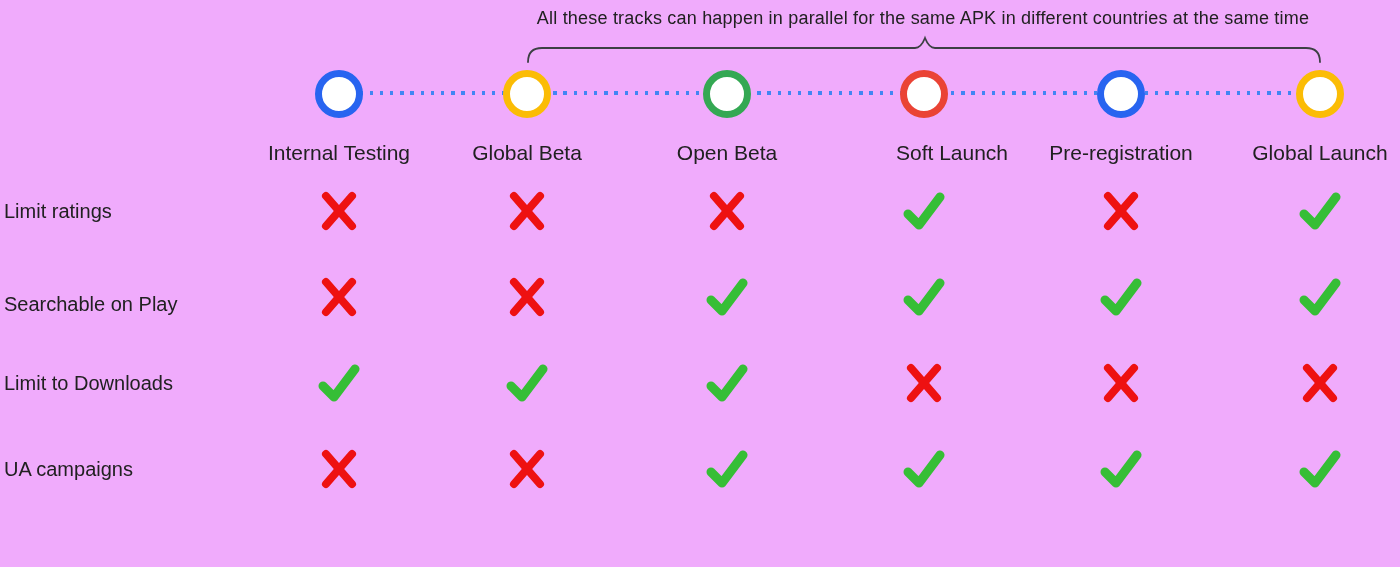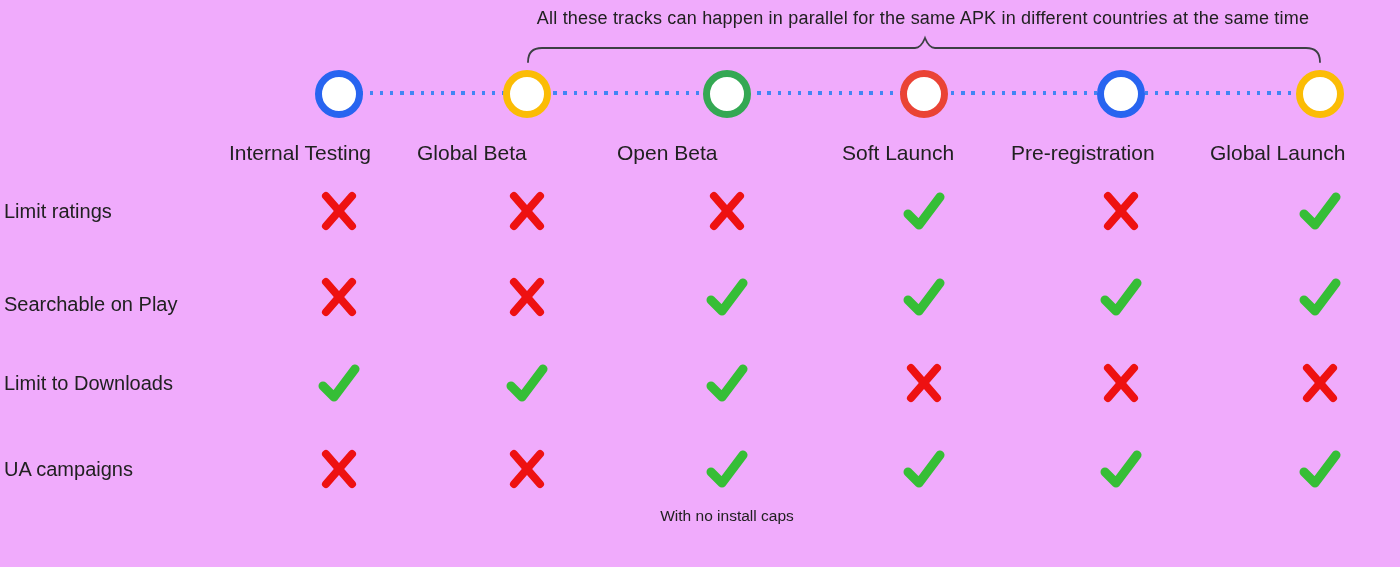--- a/index.html
+++ b/index.html
@@ -48,20 +48,21 @@
     box-sizing: border-box;
     border-radius: 50%;
     border: 7px solid #000;
     background: #ffffff;
     z-index: 2;
   }
   .stage-header {
     position: absolute;
     top: 141px;
     width: 220px;
+    text-align: center;
     font-size: 21px;
     color: #212121;
     white-space: nowrap;
   }
   .row-label {
     position: absolute;
     left: 4px;
     height: 28px;
     line-height: 28px;
     font-size: 20px;
@@ -247,16 +248,15 @@
         </svg>
       </div>
       <div class="mark-cell" style="left: 1297px; top: 446px;">
         <svg width="44" height="40" viewBox="0 0 44 40">
           <path d="M6 23 L17 34 L38 6" fill="none" stroke="#36BE36" stroke-width="9" stroke-linecap="round" stroke-linejoin="round"></path>
         </svg>
       </div>
     </div>
 
   <div class="footnote">
-    <div>With no install caps</div>
   </div>
 
 </div>
 
 </body></html>

